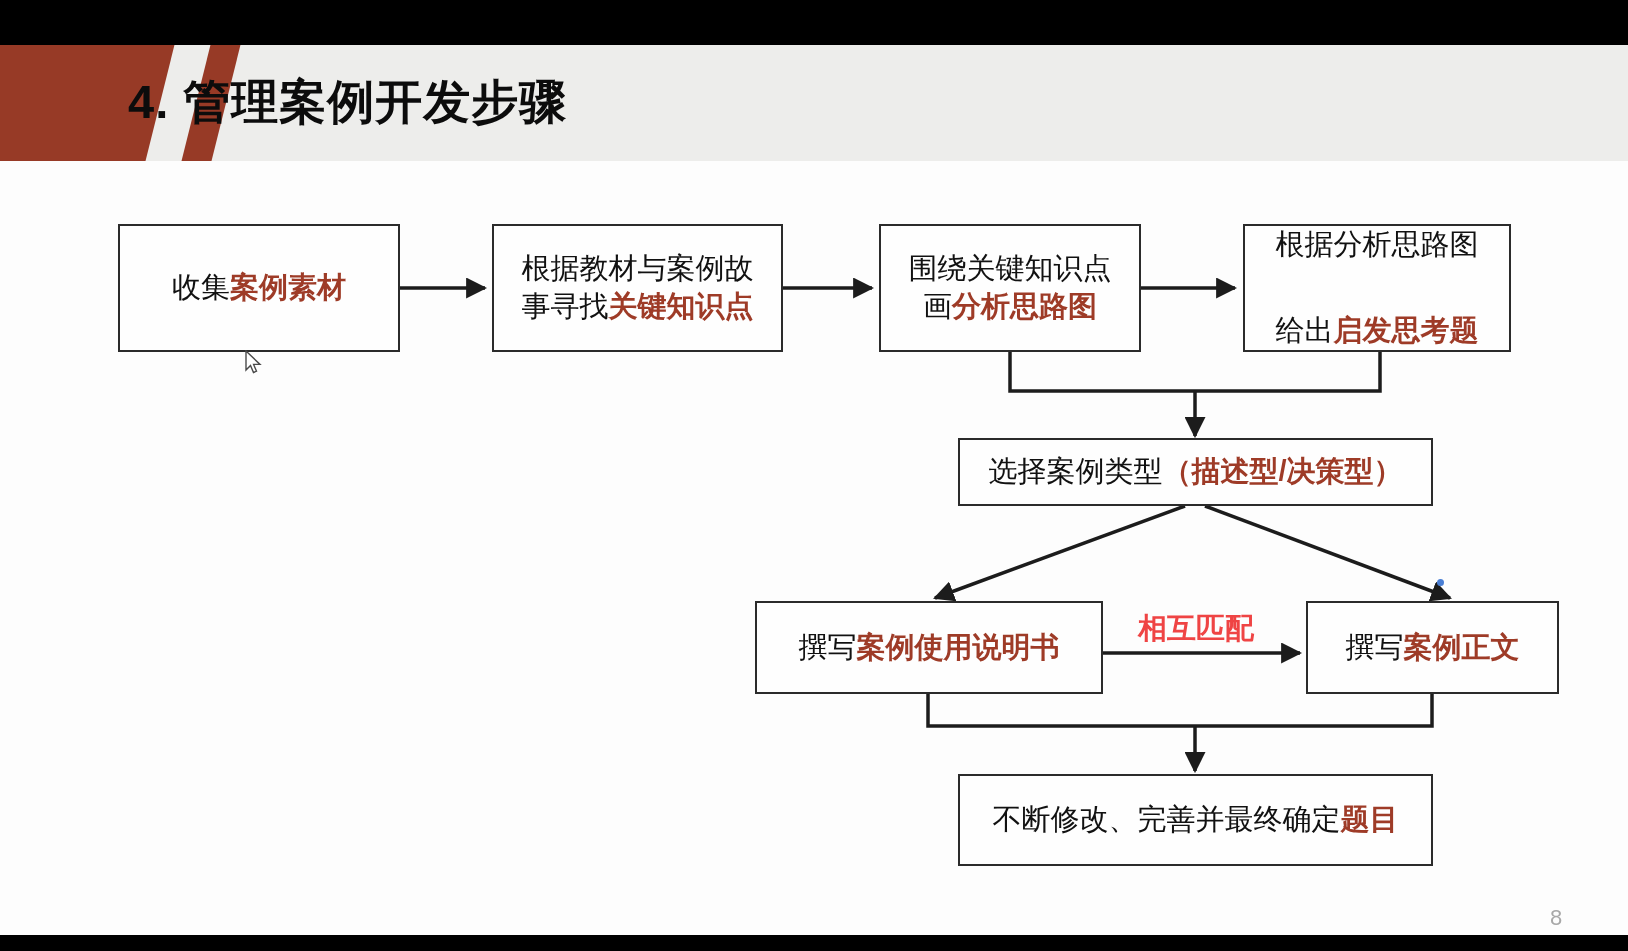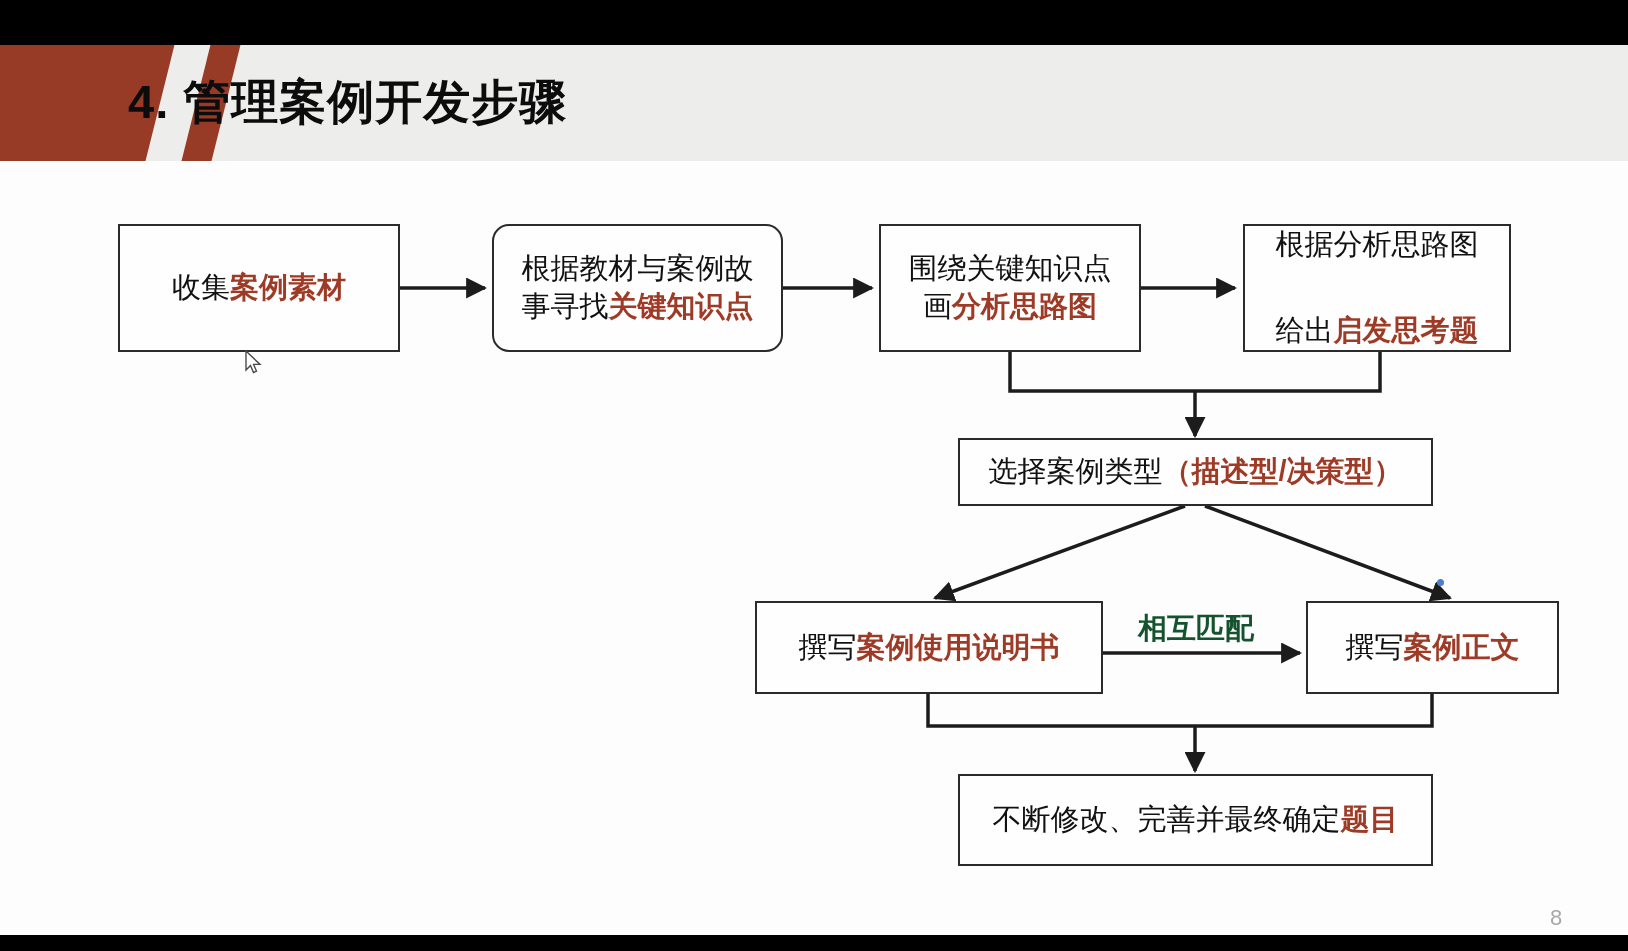--- a/index.html
+++ b/index.html
@@ -94,21 +94,21 @@
     font-size: 29px;
     white-space: nowrap;
   }
   .node .line { display: block; }
   .hl {
     color: #9e3b27;
     font-weight: bold;
   }
   .match-label {
     position: absolute;
-    color: #14532d;
+    color: #ef4444;
     font-weight: bold;
     font-size: 29px;
     white-space: nowrap;
   }
   .page-num {
     position: absolute;
     color: #a8a8a8;
     font-size: 22px;
   }
   .blue-dot {
@@ -163,21 +163,21 @@
 
         <polyline points="928,533 928,565 1432,565 1432,533"></polyline>
         <line x1="1195" y1="565" x2="1195" y2="610" marker-end="url(#arrow)"></line>
       </g>
     </svg>
 
     <div class="node" style="left:118px; top:63px; width:282px; height:128px;">
       <span class="line"><span>收集</span><span class="hl">案例素材</span></span>
     </div>
 
-    <div class="node" style="left:492px; top:63px; width:291px; height:128px;border-radius:17px;">
+    <div class="node" style="left:492px; top:63px; width:291px; height:128px;">
       <span class="line"><span>根据教材与案例故</span></span>
       <span class="line"><span>事寻找</span><span class="hl">关键知识点</span></span>
     </div>
 
     <div class="node" style="left:879px; top:63px; width:262px; height:128px;">
       <span class="line"><span>围绕关键知识点</span></span>
       <span class="line"><span>画</span><span class="hl">分析思路图</span></span>
     </div>
 
     <div class="node" style="left:1243px; top:63px; width:268px; height:128px;justify-content:space-between;">

